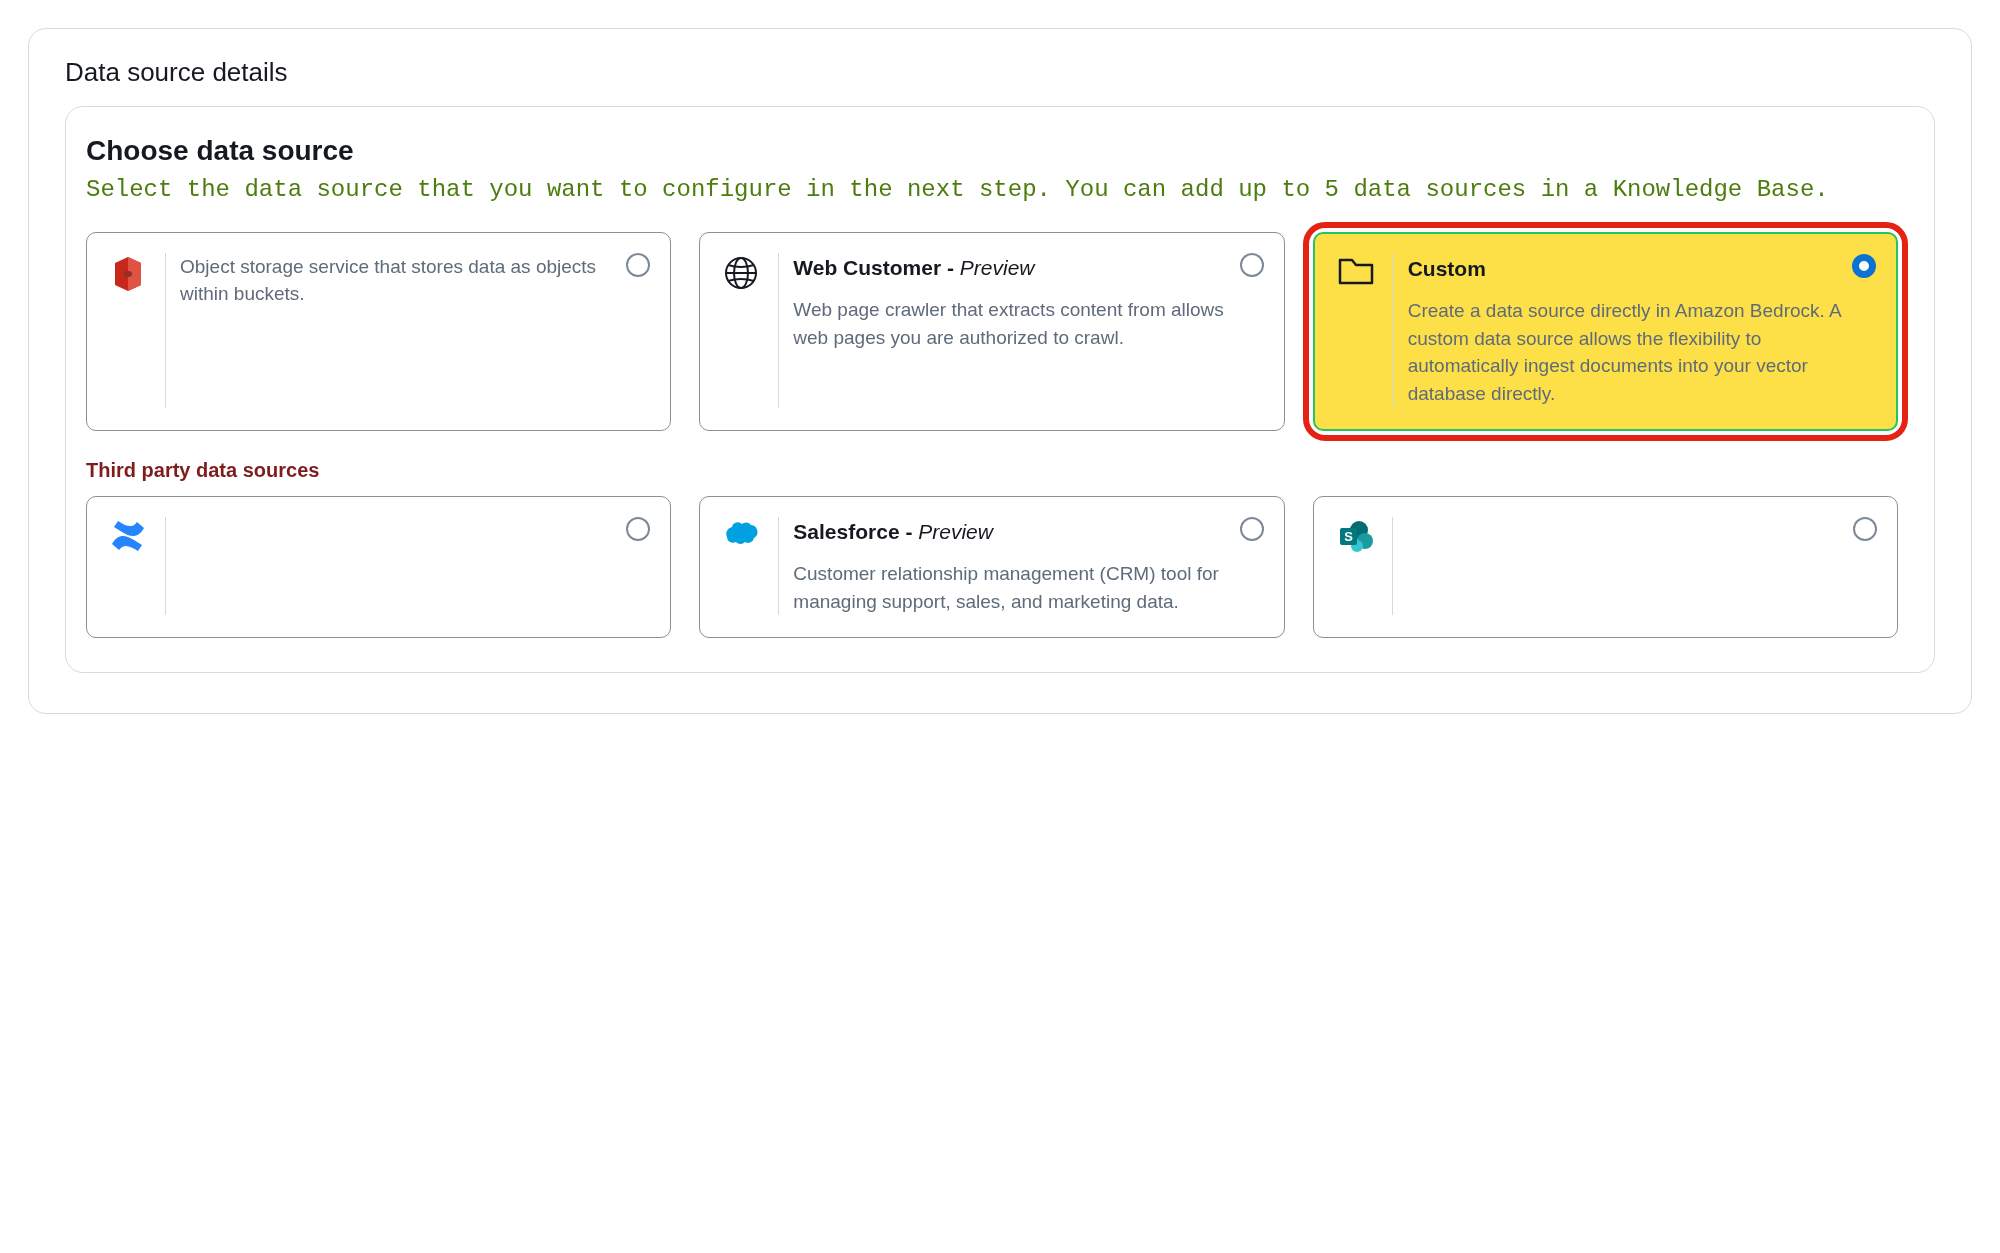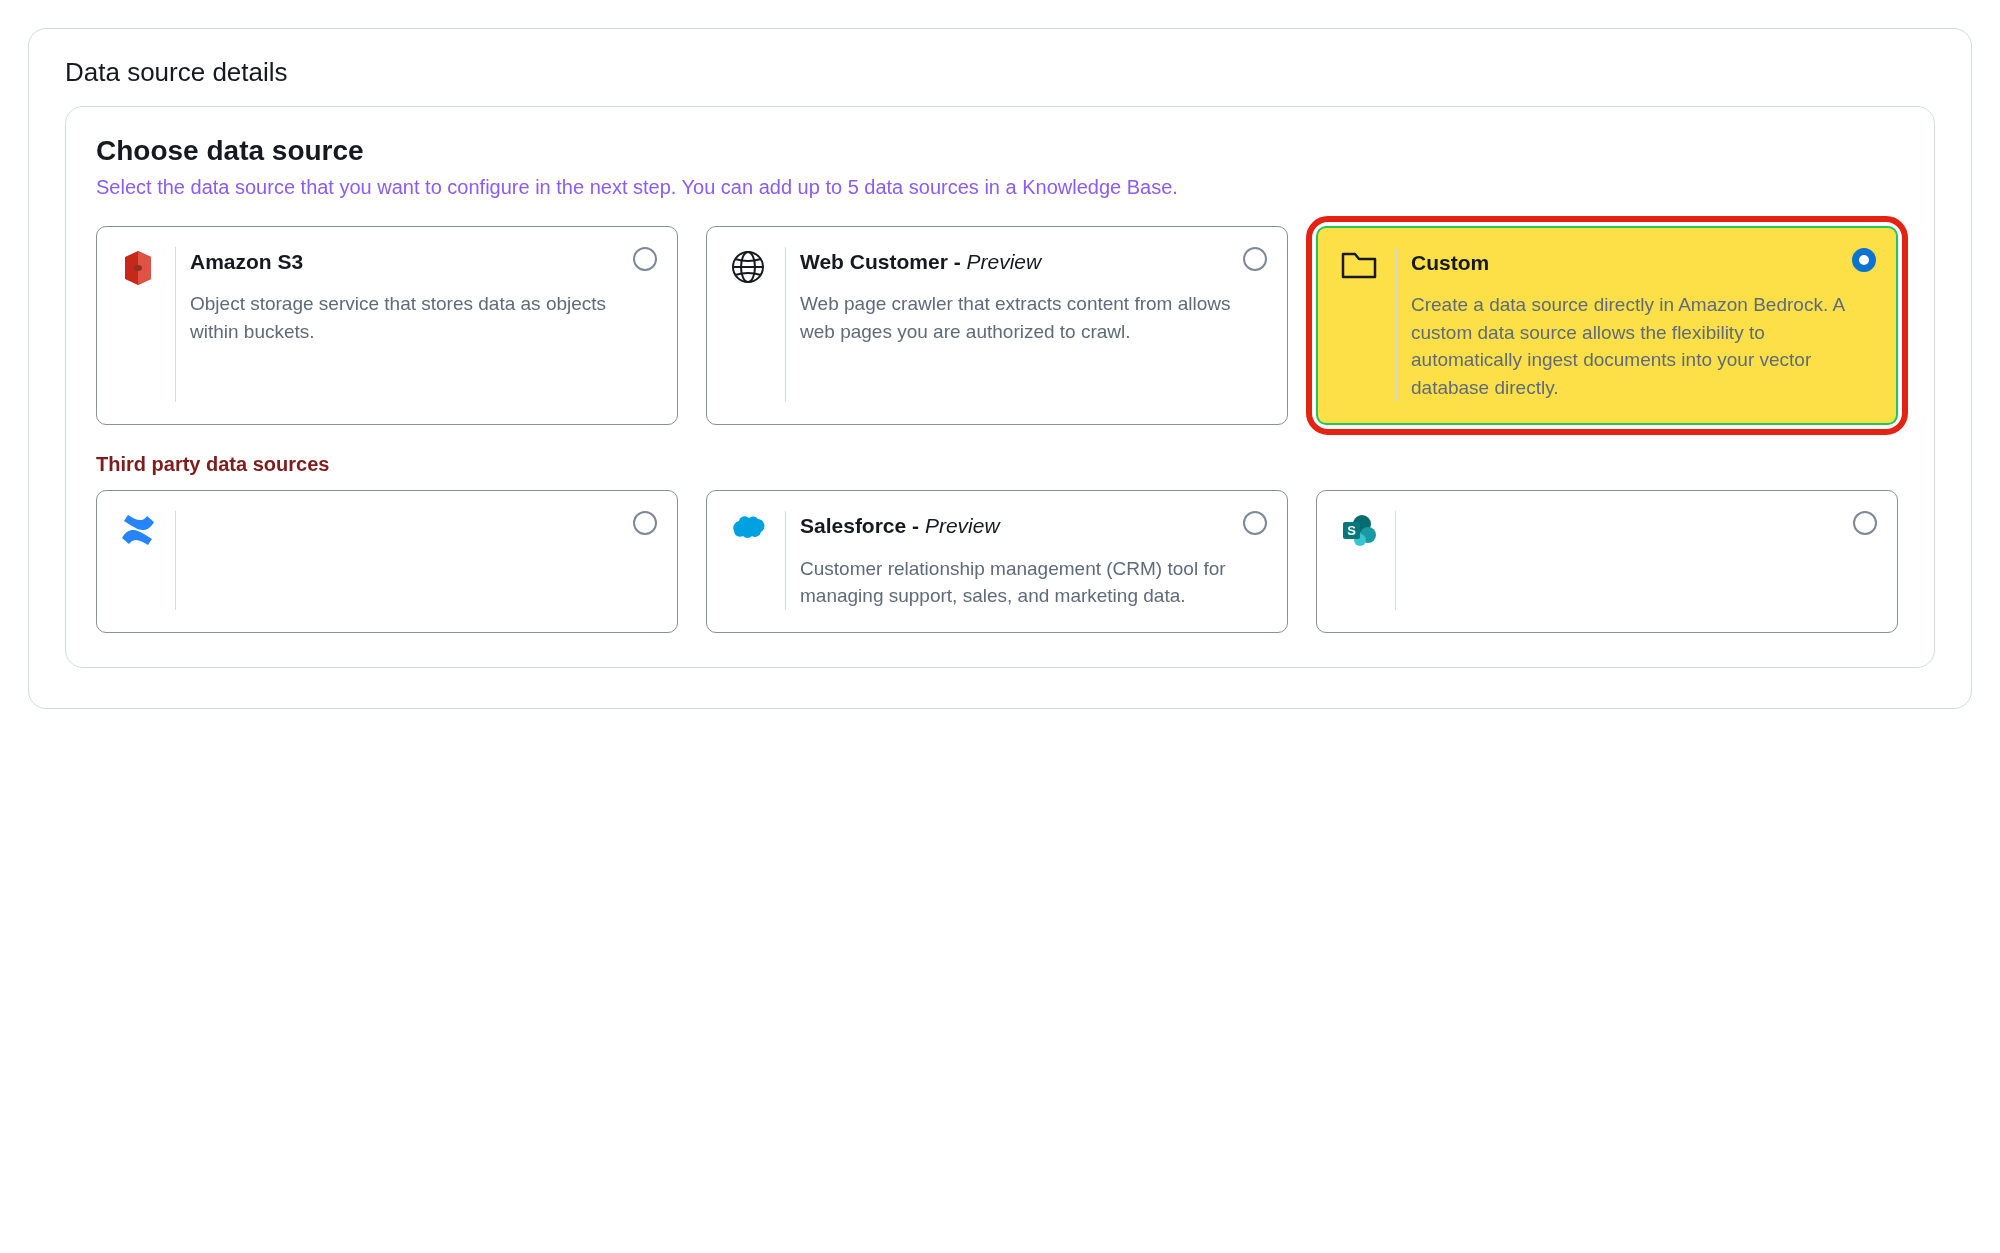--- a/index.html
+++ b/index.html
@@ -16,32 +16,33 @@
     padding: 28px 36px 40px 36px;
   }
   .panel-outer > h1 {
     margin: 0 0 18px 0;
     font-size: 26px;
     font-weight: 400;
   }
   .panel-inner {
     border: 1px solid #d5dbdb;
     border-radius: 18px;
-    padding: 28px 36px 34px 30px;
+    padding: 28px 36px 34px 20px;
   }
   .panel-inner > h2 {
     margin: 0 0 6px 0;
     font-size: 28px;
     font-weight: 700;
   }
   .subtitle {
     margin: 0 0 24px 0;
-    font-size: 20px;
-    color: #8b5cf6;
+    font-size: 24px;
+    color: #4d7c0f;
     line-height: 1.45;
+    font-family: Liberation Mono, monospace;
   }
   .row {
     display: grid;
     grid-template-columns: repeat(3, 1fr);
     gap: 28px;
   }
   .section-label {
     margin: 28px 0 14px 0;
     font-size: 20px;
     font-weight: 700;
@@ -138,23 +139,20 @@
         <span class="radio"></span>
         <div class="icon-col">
           <svg width="34" height="38" viewBox="0 0 34 38">
             <path d="M17 2 L30 8 V30 L17 36 L4 30 V8 Z" fill="#c7281c"></path>
             <path d="M17 2 V36 L30 30 V8 Z" fill="#e05243"></path>
             <ellipse cx="17" cy="19" rx="4" ry="3" fill="#8c3123"></ellipse>
           </svg>
         </div>
         <div class="divider"></div>
         <div class="body-col">
-          <div class="card-title">
-            <span>Amazon S3</span>
-          </div>
           <p class="card-desc">Object storage service that stores data as objects within buckets.</p>
         </div>
       </div>
 
       <div class="card">
         <span class="radio"></span>
         <div class="icon-col">
           <svg width="36" height="36" viewBox="0 0 36 36">
             <circle cx="18" cy="18" r="15" fill="none" stroke="#16191f" stroke-width="2"></circle>
             <ellipse cx="18" cy="18" rx="7" ry="15" fill="none" stroke="#16191f" stroke-width="2"></ellipse>

